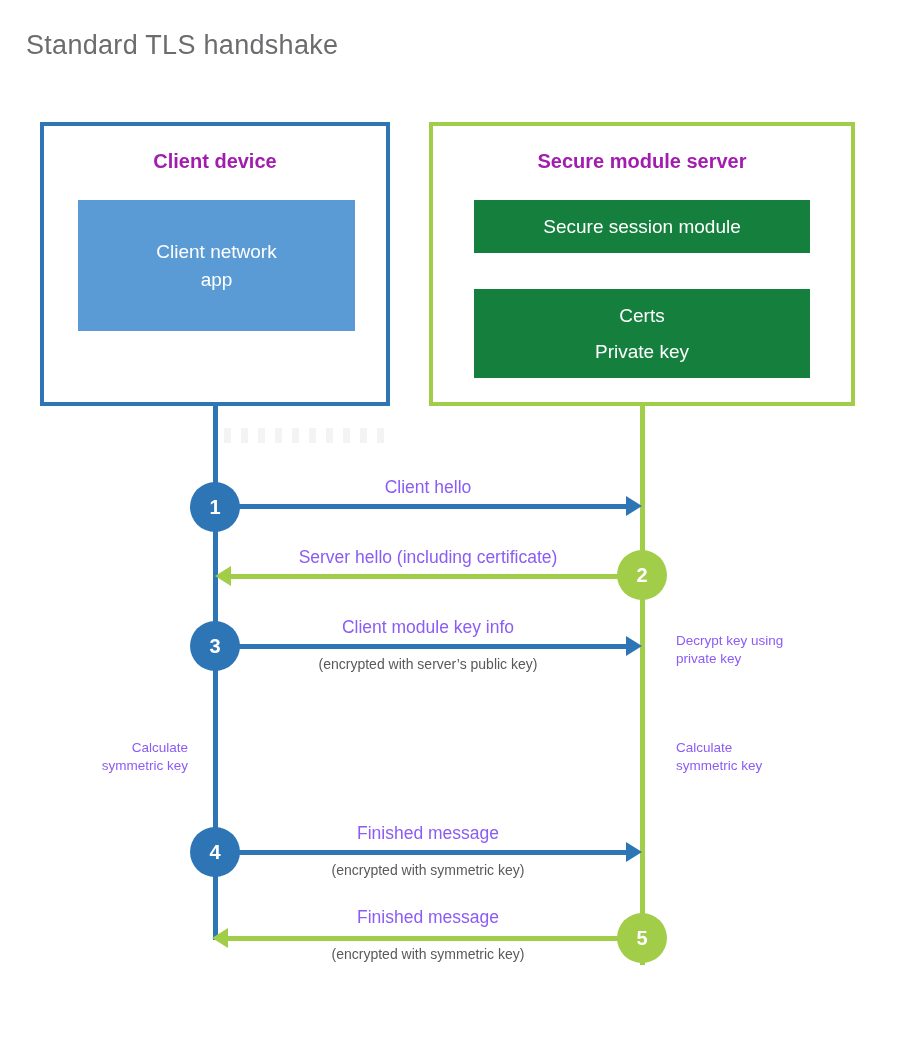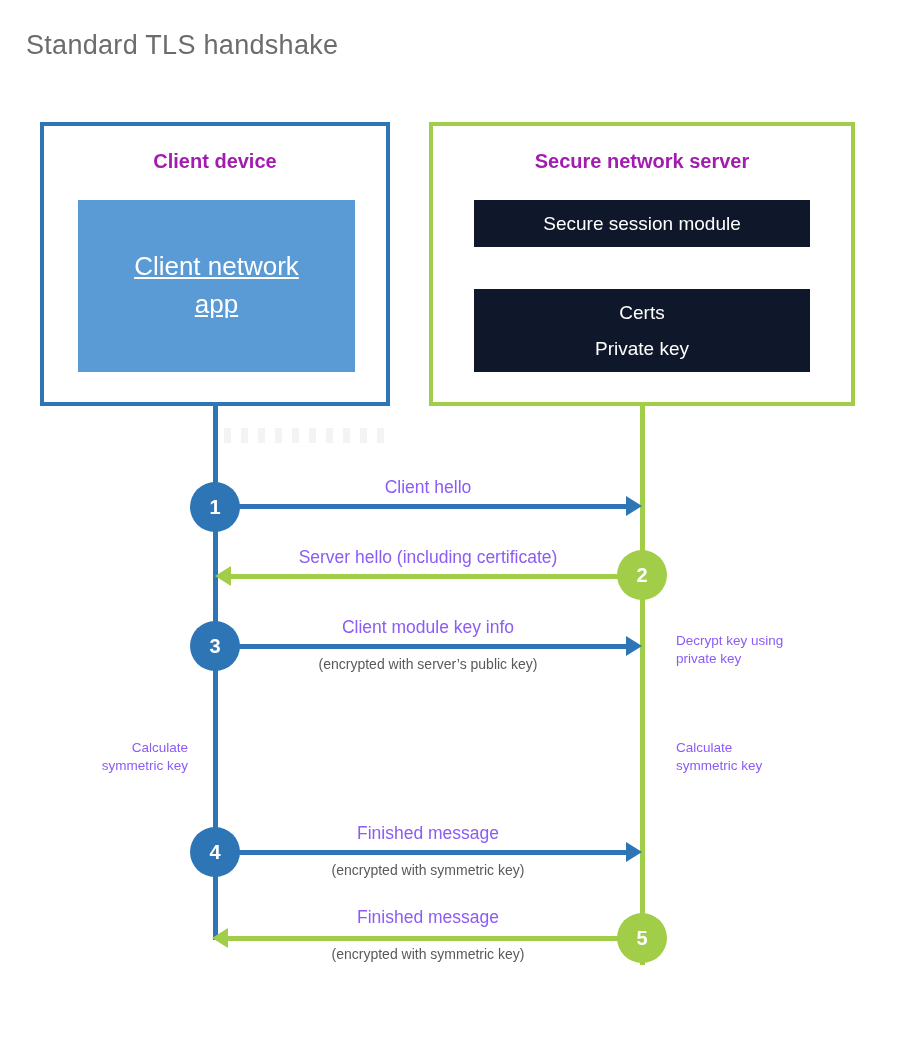--- a/index.html
+++ b/index.html
@@ -12,26 +12,26 @@
     color:#6b6c6e;letter-spacing:0.3px;
   }
   
   .device-box{position:absolute;top:122px;height:284px;background:#fff;box-sizing:border-box;}
   .client-box{left:40px;width:350px;border:4px solid #2e75b6;}
   .server-box{left:429px;width:426px;border:4px solid #a2cd49;}
   .box-title{
     text-align:center;margin-top:24px;font-size:20px;font-weight:bold;color:#a21caf;
   }
   .client-app{
-    position:absolute;left:78px;top:200px;width:277px;height:172px;background:#5b9bd5;
-    color:#ffffff;font-size:26px;display:flex;align-items:center;justify-content:center;
-    text-align:center;line-height:1.45;white-space:pre-line;text-decoration:underline;
+    position:absolute;left:78px;top:200px;width:277px;height:131px;background:#5b9bd5;
+    color:#ffffff;font-size:19px;display:flex;align-items:center;justify-content:center;
+    text-align:center;line-height:1.45;white-space:pre-line;
   }
   .server-bar{
-    position:absolute;left:474px;width:336px;height:47px;background:#0f172a;
+    position:absolute;left:474px;width:336px;height:53px;background:#15803d;
     color:#ffffff;font-size:19px;display:flex;align-items:center;justify-content:center;
     text-align:center;
   }
   .bar-1{top:200px;} .bar-2{top:245px;margin-top:44px;} .bar-3{top:325px;}
   
   .vline{position:absolute;width:5px;}
   .vline-client{left:213px;top:406px;height:534px;background:#2e75b6;}
   .vline-server{left:640px;top:406px;height:559px;background:#a2cd49;}
   .ghost-dashes{
     position:absolute;left:224px;top:428px;width:168px;height:15px;
@@ -75,21 +75,21 @@
 
   <div class="page-title">Standard TLS handshake</div>
 
   <div class="device-box client-box">
     <div class="box-title">Client device</div>
   </div>
   <div class="client-app">Client network
 app</div>
 
   <div class="device-box server-box">
-    <div class="box-title">Secure network server</div>
+    <div class="box-title">Secure module server</div>
   </div>
   <div class="server-bar bar-1">Secure session module</div>
   <div class="server-bar bar-2">Certs</div>
   <div class="server-bar bar-3">Private key</div>
 
   <div class="vline vline-client"></div>
   <div class="vline vline-server"></div>
   <div class="ghost-dashes"></div>
 
   <div class="msg-label" style="top:477px;">Client hello</div>

